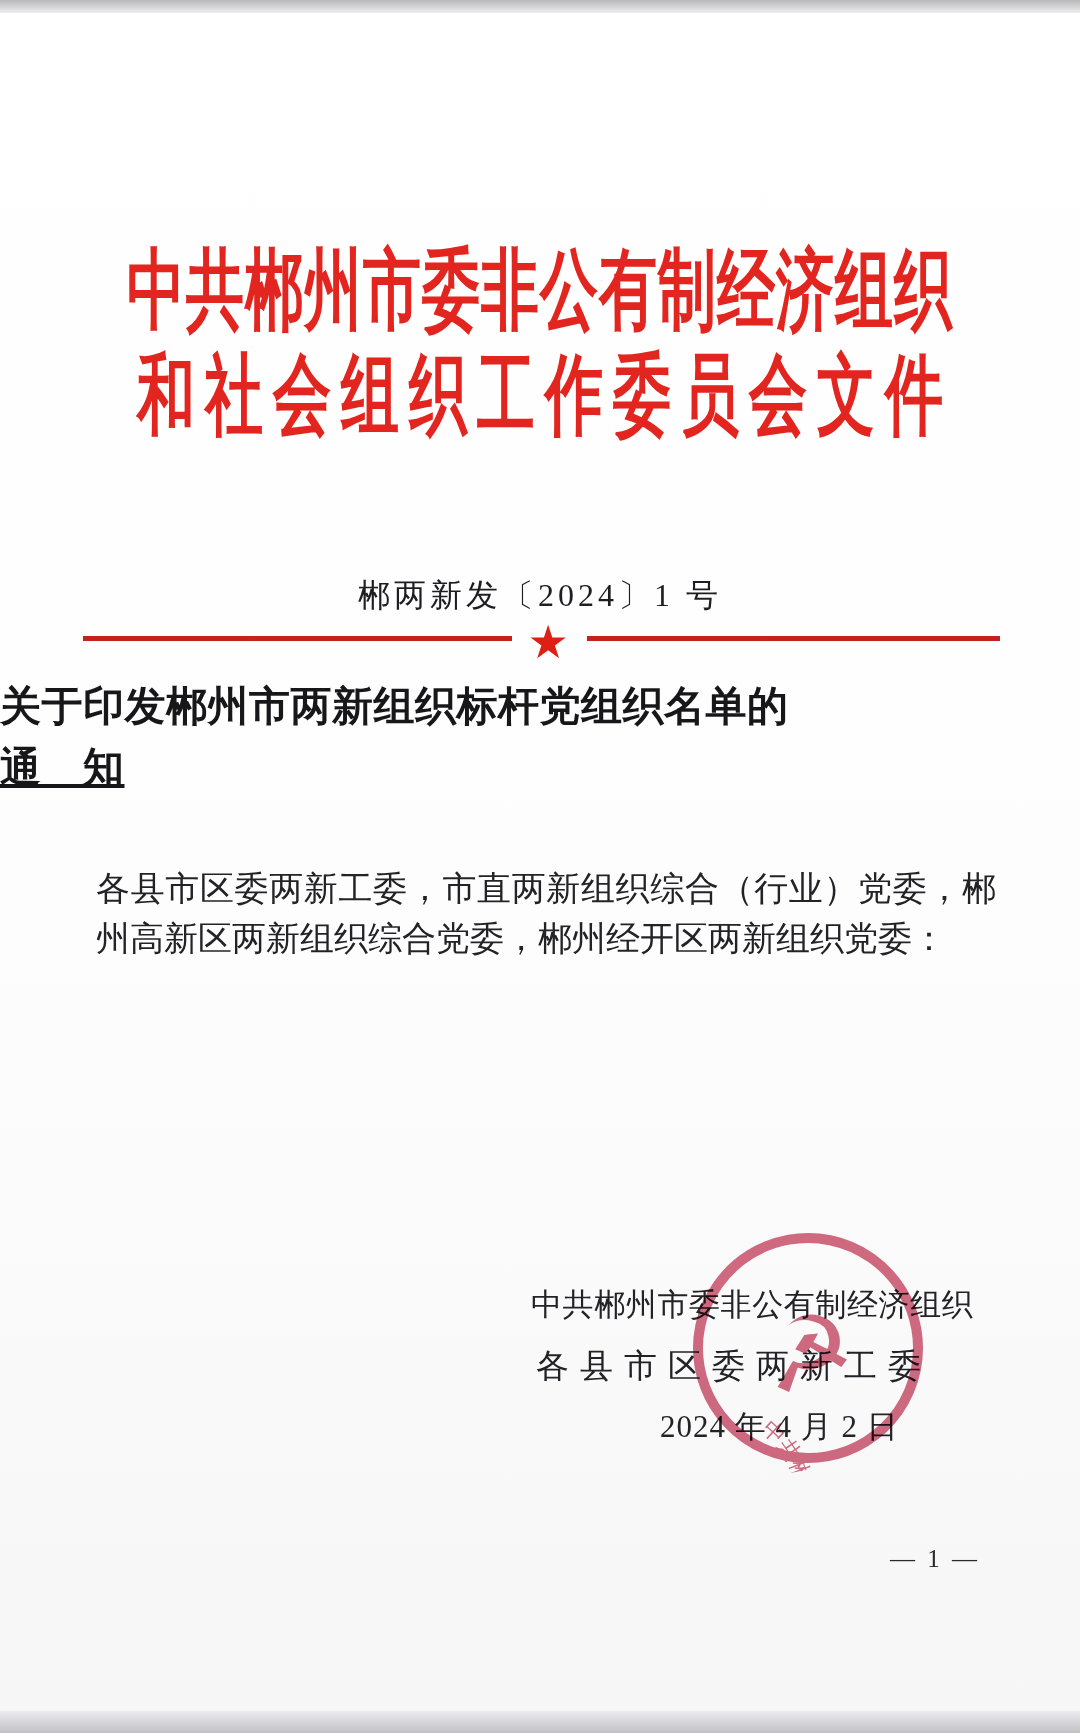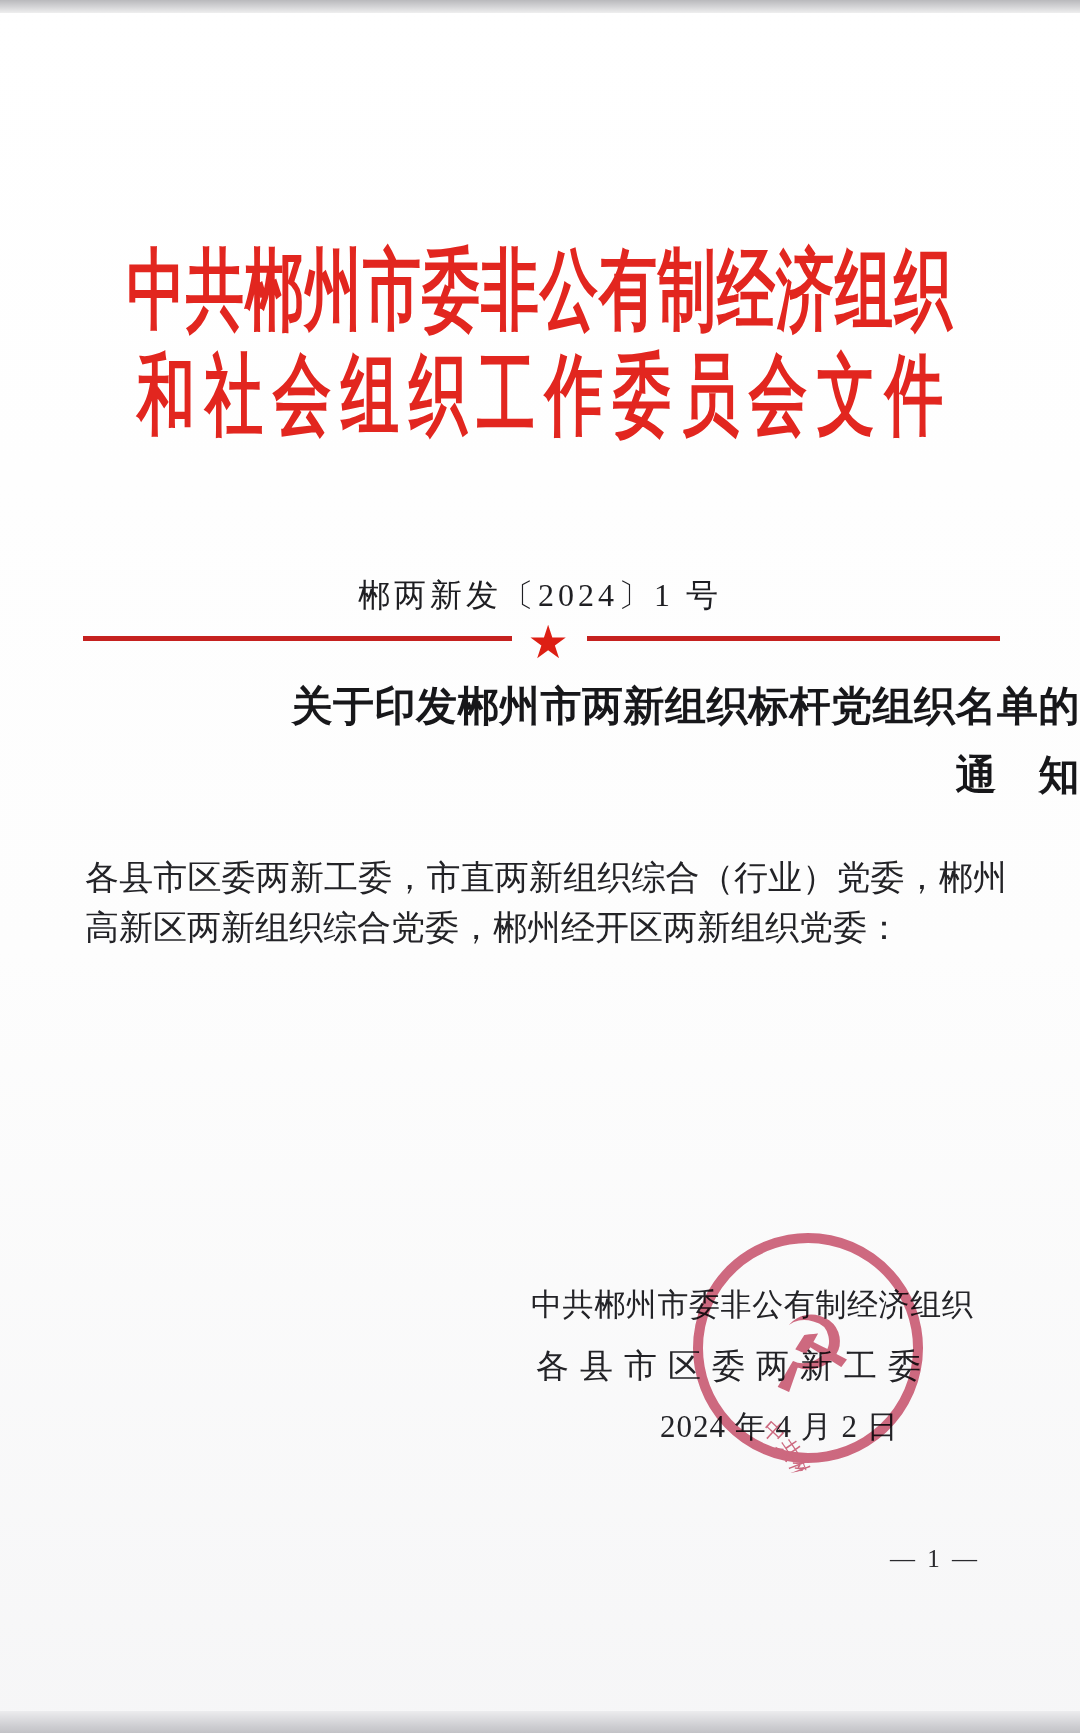--- a/index.html
+++ b/index.html
@@ -31,31 +31,31 @@
   }
   .rule-seg { position:absolute; top:636px; height:5px; background:#c5211f; }
   .rule-left  { left:83px;  width:429px; }
   .rule-right { left:587px; width:413px; }
   .rule-star {
     position:absolute; left:548px; top:642px; transform:translate(-50%,-50%);
     font-size:46px; line-height:46px; color:#dd1f14;
     font-family:"DejaVu Sans", sans-serif;
   }
   .doc-title {
-    position:absolute; top:680px; left:0; width:1080px; text-align:right;
+    position:absolute; top:680px; left:0; width:1080px; text-align:left;
     font-size:41px; line-height:53px; font-weight:bold; color:#17171a;
     letter-spacing:0.5px;
   }
-  .doc-title .t2 { margin-top:16px; }
+  .doc-title .t2 { margin-top:8px;text-decoration:underline; }
   .body-text {
     position:absolute; top:853px; left:85px; width:922px;
     font-size:34px; line-height:49.5px; color:#232327;
     text-align:justify; text-justify:inter-ideograph;
   }
-  .body-text p { margin:0; }
+  .body-text p { margin:11px; }
   .body-text p.indent { text-indent:2em; margin-top:9px; }
   .sig-line1 {
     position:absolute; top:1284px; left:531px; font-size:31px;
     letter-spacing:0.6px; color:#232327; white-space:nowrap;
   }
   .sig-line2 {
     position:absolute; top:1344px; left:536px; font-size:33px;
     letter-spacing:11px; color:#232327; white-space:nowrap;
   }
   .sig-date {

